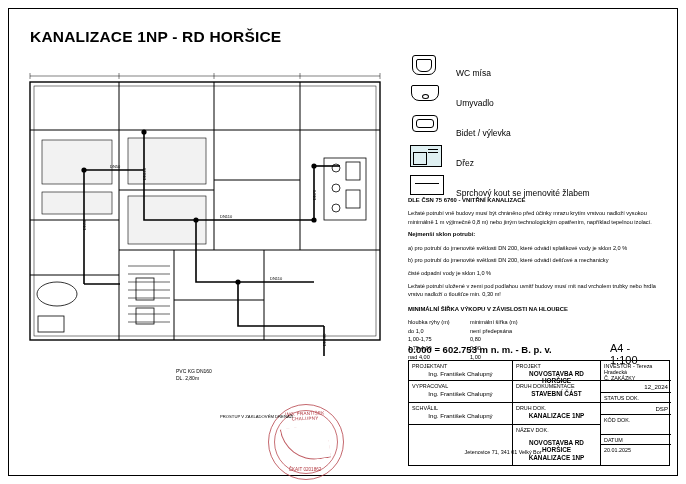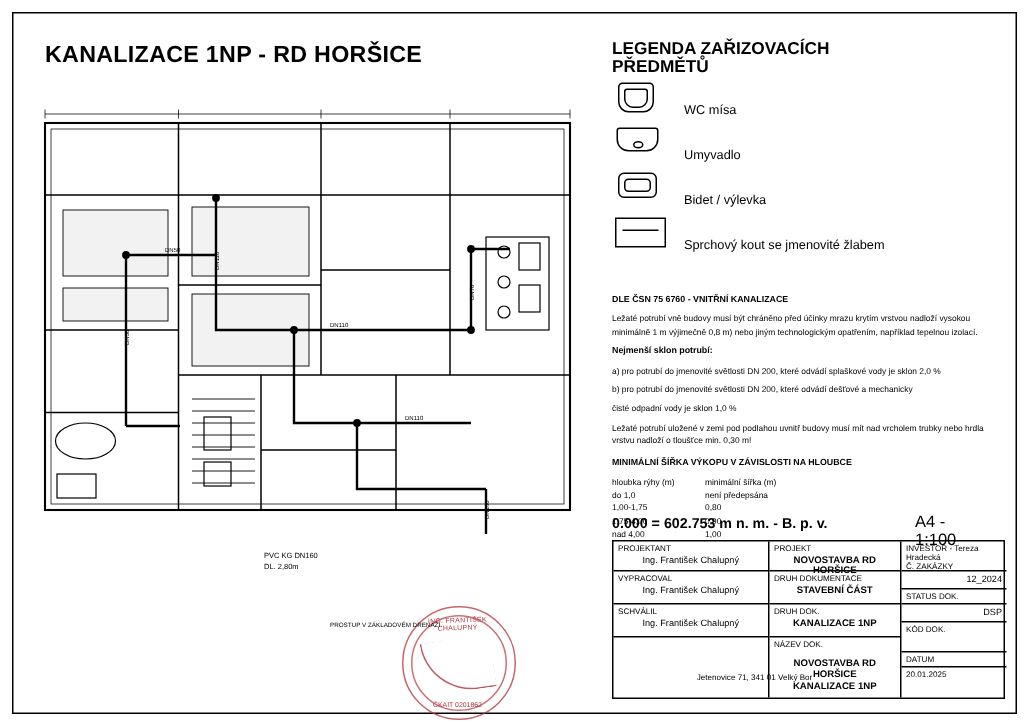--- a/index.html
+++ b/index.html
@@ -71,39 +71,44 @@
   .prostup{position:absolute;left:196px;top:344px;font-size:4.2px;}
 </style>
 </head>
 <body>
 
 <div id="sheet">
   <div class="frame"></div>
 
   <div class="main-title">KANALIZACE 1NP - RD HORŠICE</div>
 
-  <div class="legend-title">LEGENDA ZAŘIZOVACÍCH PŘEDMĚTŮ</div>
   <div class="legend">
     <div class="leg-row">
       <div class="leg-sym">
           <div class="sym-wc"></div>
         </div>
       <div class="leg-label">WC mísa</div>
     </div>
     <div class="leg-row">
       <div class="leg-sym">
           <div class="sym-umy"></div>
         </div>
       <div class="leg-label">Umyvadlo</div>
     </div>
     <div class="leg-row">
       <div class="leg-sym">
           <div class="sym-bidet"></div>
         </div>
       <div class="leg-label">Bidet / výlevka</div>
+    </div>
+    <div class="leg-row">
+      <div class="leg-sym">
+          <div class="sym-drez"></div>
+        </div>
+      <div class="leg-label">Dřez</div>
     </div>
     <div class="leg-row">
       <div class="leg-sym">
           <div class="sym-sprcha"></div>
         </div>
       <div class="leg-label">Sprchový kout se jmenovité žlabem</div>
     </div>
   </div>
 
   <div class="notes">

